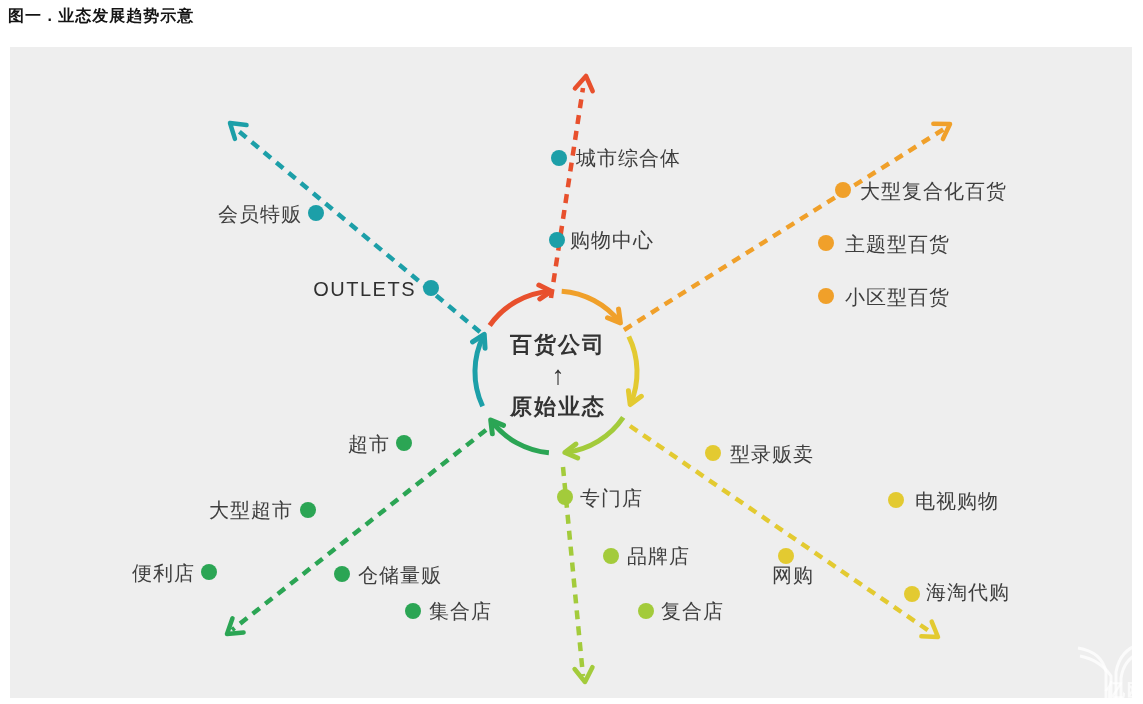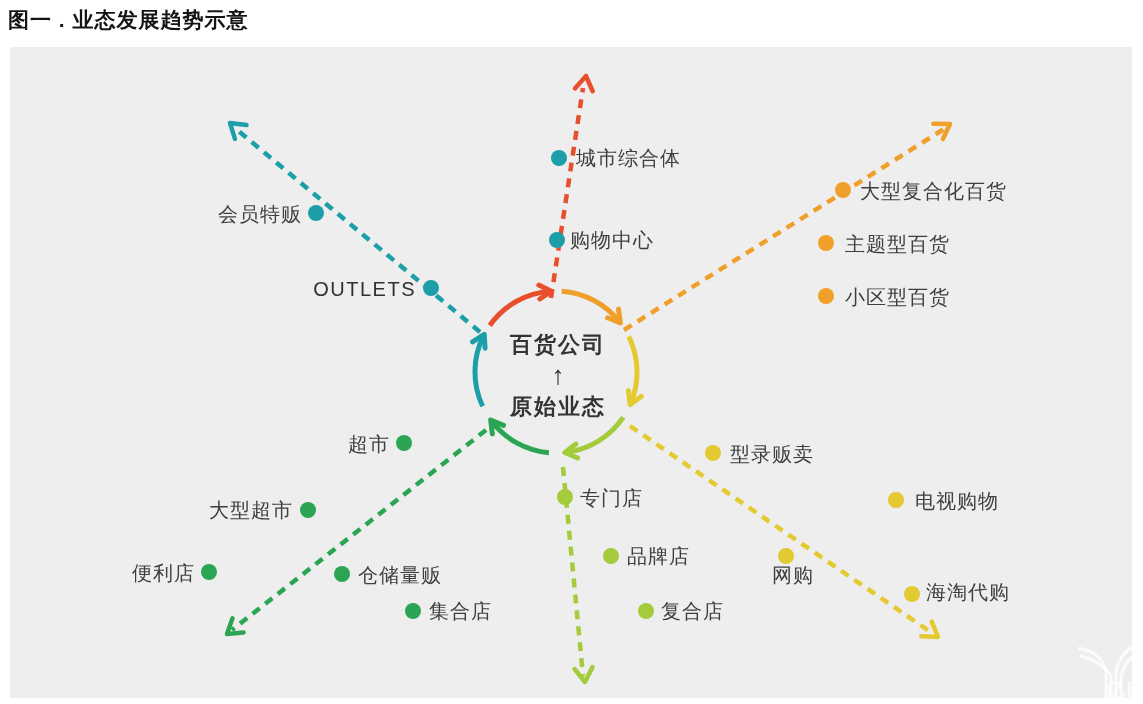--- a/index.html
+++ b/index.html
@@ -1,18 +1,18 @@
 <!DOCTYPE html>
 <html><head>
 <meta charset="utf-8">
 <style>
   html,body{margin:0;padding:0;background:#ffffff;}
   body{width:1143px;height:704px;position:relative;overflow:hidden;
        font-family:"Liberation Sans","DejaVu Sans",sans-serif;}
-  .title{position:absolute;left:8px;top:6px;font-size:21px;font-weight:bold;
+  .title{position:absolute;left:8px;top:6px;font-size:16px;font-weight:bold;
          color:#141414;letter-spacing:1px;}
   .panel{position:absolute;left:10px;top:47px;width:1122px;height:651px;
          background:#eeeeee;}
   svg{position:absolute;left:0;top:0;}
   .lbl{font-size:20px;fill:#3e3e3e;letter-spacing:1px;}
   .lbl-latin{font-size:20px;fill:#303030;letter-spacing:1.5px;}
   .center-txt{font-size:22px;font-weight:bold;fill:#333333;letter-spacing:2px;}
   .center-arrow{font-size:26px;font-weight:bold;fill:#333333;}
   .dash{fill:none;stroke-width:4.5;stroke-dasharray:9 7;}
   .head{fill:none;stroke-width:4.5;stroke-linecap:round;stroke-linejoin:round;}

